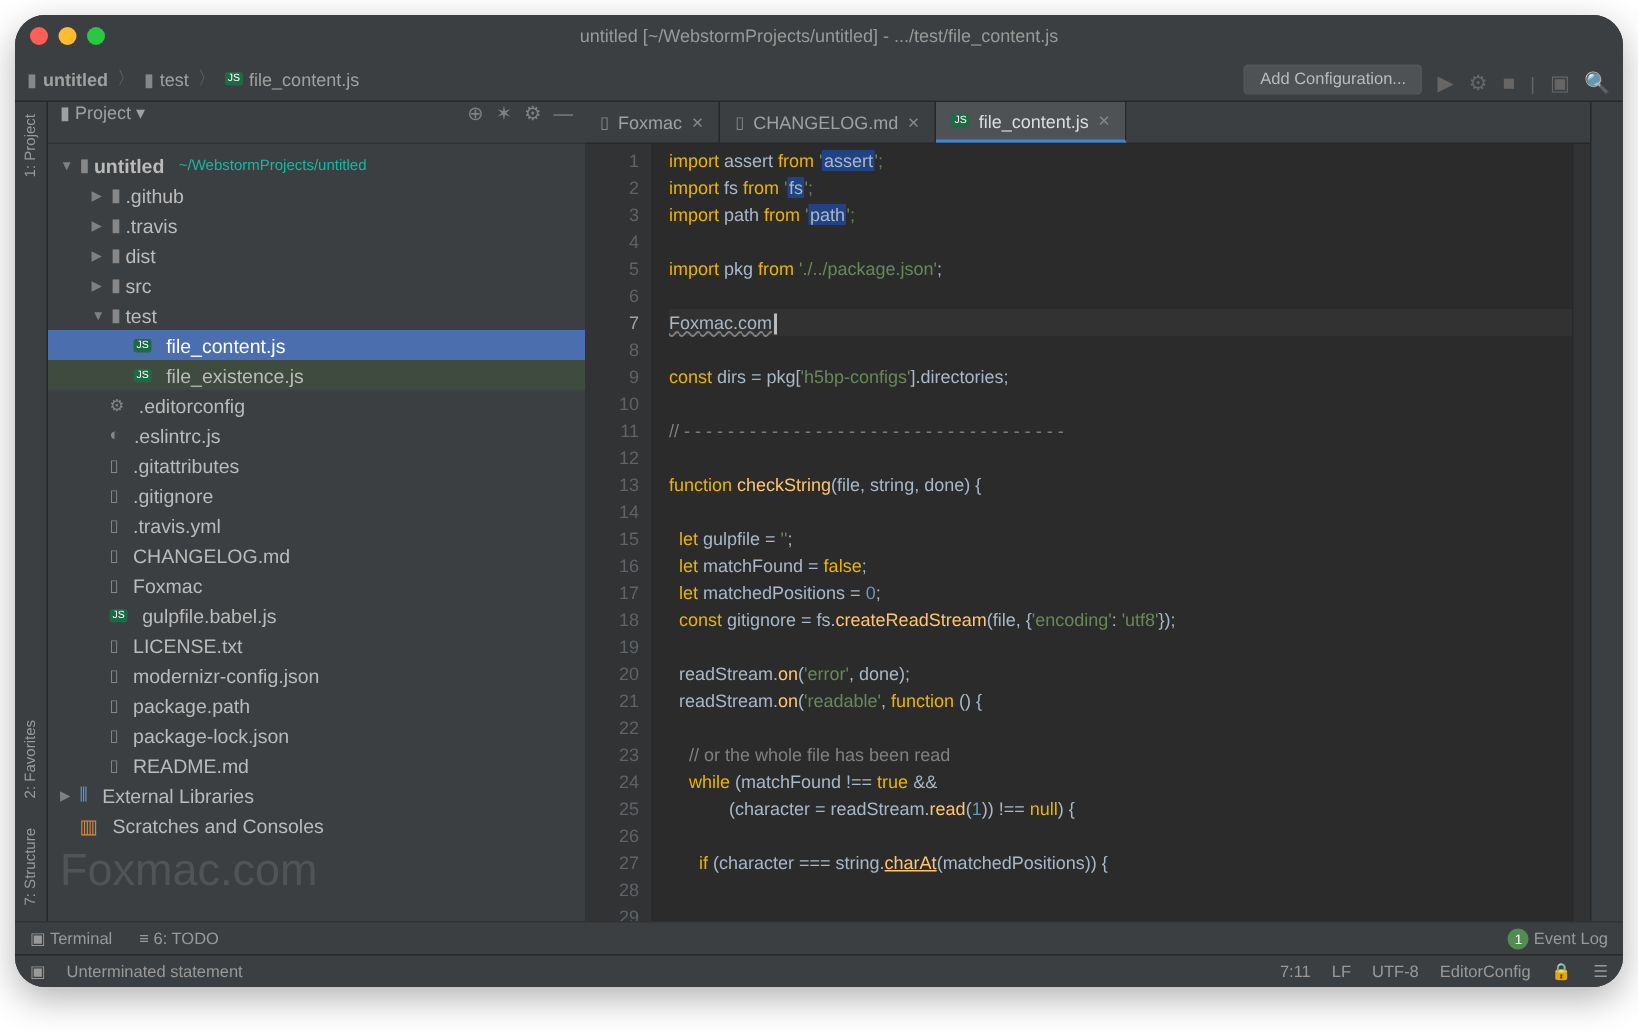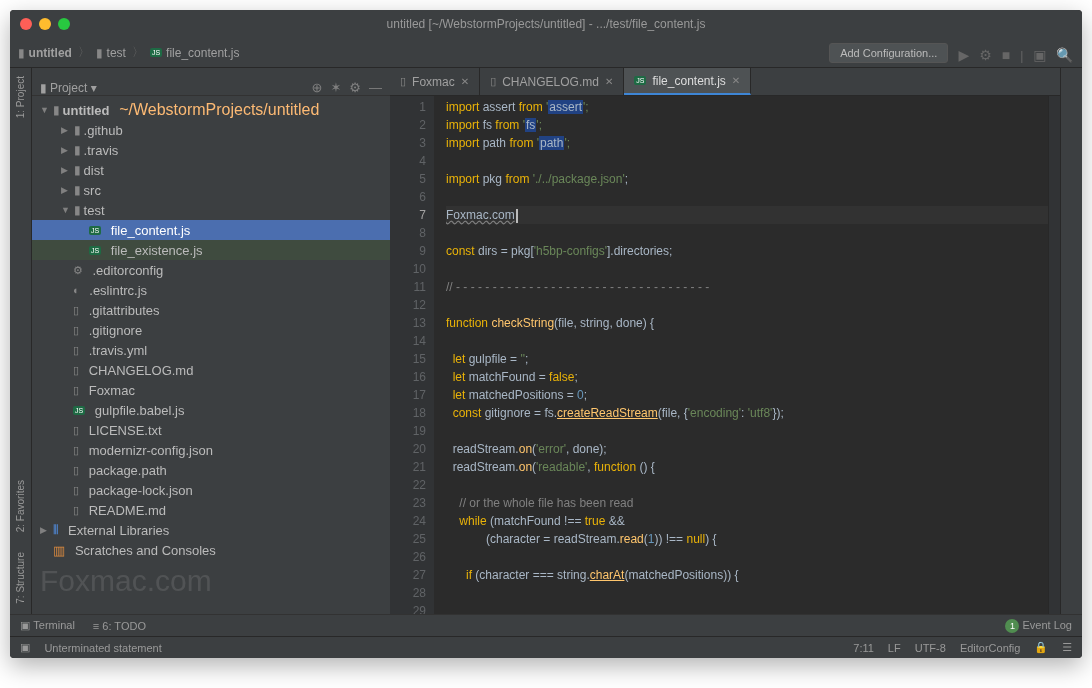--- a/index.html
+++ b/index.html
@@ -1,33 +1,33 @@
 <!DOCTYPE html>
 <html><head>
 <meta charset="utf-8">
 <style>
 * { margin:0; padding:0; box-sizing:border-box; font-family:-apple-system,BlinkMacSystemFont,"Segoe UI",sans-serif; }
 body { background:#fff; width:1092px; height:688px; position:relative; overflow:hidden; }
-.window { position:absolute; left:10px; top:10px; width:1072px; height:648px; background:#2b2b2b; border-radius:4px; box-shadow:0 8px 24px rgba(0,0,0,.3); display:flex; flex-direction:column; overflow:hidden; }
+.window { position:absolute; left:10px; top:10px; width:1072px; height:648px; background:#2b2b2b; border-radius:20px; box-shadow:0 8px 24px rgba(0,0,0,.3); display:flex; flex-direction:column; overflow:hidden; }
 .titlebar { height:28px; background:#3c3f41; display:flex; align-items:center; padding:0 10px; position:relative; }
 .traffic { display:flex; gap:7px; }
 .tl { width:12px; height:12px; border-radius:50%; }
 .tl.r{background:#ff5f57}.tl.y{background:#febc2e}.tl.g{background:#28c840}
 .title { position:absolute; left:50%; transform:translateX(-50%); color:#999; font-size:12px; }
 .navbar { height:30px; background:#3c3f41; border-bottom:1px solid #282828; display:flex; align-items:center; padding:0 8px; gap:6px; font-size:12px; color:#a0a0a0; }
 .nb-item { display:flex; align-items:center; gap:4px; }
 .nb-sep { color:#666; }
 .nb-right { margin-left:auto; display:flex; align-items:flex-end; gap:10px; }
 .btn-addcfg { background:#4e5254; border:1px solid #555; color:#bbb; padding:3px 10px; border-radius:3px; font-size:11px; }
 .nb-ico { color:#666; font-size:14px; }
 .body { flex:1; display:flex; overflow:hidden; }
 .left-rail { width:22px; background:#3c3f41; border-right:1px solid #282828; display:flex; flex-direction:column; align-items:center; padding-top:8px; gap:20px; }
 .rail-txt { color:#9a9a9a; font-size:10px; writing-mode:vertical-rl; transform:rotate(180deg); cursor:pointer; }
 .sidebar { width:358px; background:#3c3f41; display:flex; flex-direction:column; }
-.sb-hdr { height:28px; background:#3c3f41; border-bottom:1px solid #323232; display:flex; align-items:flex-end; padding:0 8px; gap:8px; color:#a0a0a0; font-size:12px; }
+.sb-hdr { height:28px; background:#3c3f41; border-bottom:1px solid #323232; display:flex; align-items:flex-start; padding:0 8px; gap:8px; color:#a0a0a0; font-size:12px; }
 .sb-hdr .sp{flex:1}
 .sb-ico{color:#808080; font-size:13px; cursor:pointer;}
 .tree { flex:1; overflow:auto; padding-top:4px; font-size:13px; color:#bbb; }
 .tree-row { display:flex; align-items:center; height:20px; padding-left:8px; gap:3px; cursor:pointer; }
 .tree-row.sel { background:#4b6eaf; color:#fff; }
 .tree-row.dim { background:#3f4b3f; }
 .ind{display:inline-block}
 .arw{color:#808080; font-size:9px; width:10px; display:inline-block}
 .ic-folder{color:#878787;font-size:12px}
 .ic-js{background:#1e6a44;color:#fff;font-size:7px;padding:1px 2px;border-radius:2px}
@@ -107,21 +107,21 @@
     <div class="sidebar">
       <div class="sb-hdr">
         <span>▮ <span>Project</span> ▾</span>
         <span class="sp"></span>
         <span class="sb-ico">⊕</span>
         <span class="sb-ico">✶</span>
         <span class="sb-ico">⚙</span>
         <span class="sb-ico">—</span>
       </div>
       <div class="tree">
-        <div class="tree-row"><span class="arw">▼</span><span class="ic-folder">▮</span><b>untitled</b>&nbsp;<span style="color:#fdba74;font-size:16px">~/WebstormProjects/untitled</span></div>
+        <div class="tree-row"><span class="arw">▼</span><span class="ic-folder">▮</span><b>untitled</b>&nbsp;<span style="color:#14b8a6;font-size:10px">~/WebstormProjects/untitled</span></div>
         <div class="tree-row">
             <span class="ind" style="width:18px"></span>
             <span class="arw">▶</span>
             <span class="ic-folder">▮</span>
             <span>.github</span>
           </div>
         <div class="tree-row">
             <span class="ind" style="width:18px"></span>
             <span class="arw">▶</span>
             <span class="ic-folder">▮</span>
@@ -226,21 +226,21 @@
 <div class="code-line"></div>
 <div class="code-line"><span class="kw">const </span><span>dirs = pkg[</span><span class="str">'h5bp-configs'</span><span>].directories;</span></div>
 <div class="code-line"></div>
 <div class="code-line"><span class="cm">// - - - - - - - - - - - - - - - - - - - - - - - - - - - - - - - - - - -</span></div>
 <div class="code-line"></div>
 <div class="code-line"><span class="kw">function </span><span class="fn">checkString</span><span>(file, string, done) {</span></div>
 <div class="code-line"></div>
 <div class="code-line"><span class="kw">  let </span><span>gulpfile = </span><span class="str">''</span><span>;</span></div>
 <div class="code-line"><span class="kw">  let </span><span>matchFound = </span><span class="kw">false</span><span>;</span></div>
 <div class="code-line"><span class="kw">  let </span><span>matchedPositions = </span><span class="num">0</span><span>;</span></div>
-<div class="code-line"><span class="kw">  const </span><span>gitignore = fs.</span><span class="fn" style="text-decoration:underline">createReadStream</span><span>(file, {</span><span class="str">'encoding'</span><span>: </span><span class="str">'utf8'</span><span>});</span></div>
+<div class="code-line"><span class="kw">  const </span><span>gitignore = fs.</span><span class="fn" style="">createReadStream</span><span>(file, {</span><span class="str">'encoding'</span><span>: </span><span class="str">'utf8'</span><span>});</span></div>
 <div class="code-line"></div>
 <div class="code-line"><span>  readStream.</span><span class="fn">on</span><span>(</span><span class="str">'error'</span><span>, done);</span></div>
 <div class="code-line"><span>  readStream.</span><span class="fn">on</span><span>(</span><span class="str">'readable'</span><span>, </span><span class="kw">function </span><span>() {</span></div>
 <div class="code-line"></div>
 <div class="code-line"><span class="cm">    // or the whole file has been read</span></div>
 <div class="code-line"><span class="kw">    while </span><span>(matchFound !== </span><span class="kw">true </span><span>&amp;&amp;</span></div>
 <div class="code-line"><span>            (character = readStream.</span><span class="fn">read</span><span>(</span><span class="num">1</span><span>)) !== </span><span class="kw">null</span><span>) {</span></div>
 <div class="code-line"></div>
 <div class="code-line"><span class="kw">      if </span><span>(character === string.</span><span class="fn" style="text-decoration:underline">charAt</span><span>(matchedPositions)) {</span></div>
         </div>

